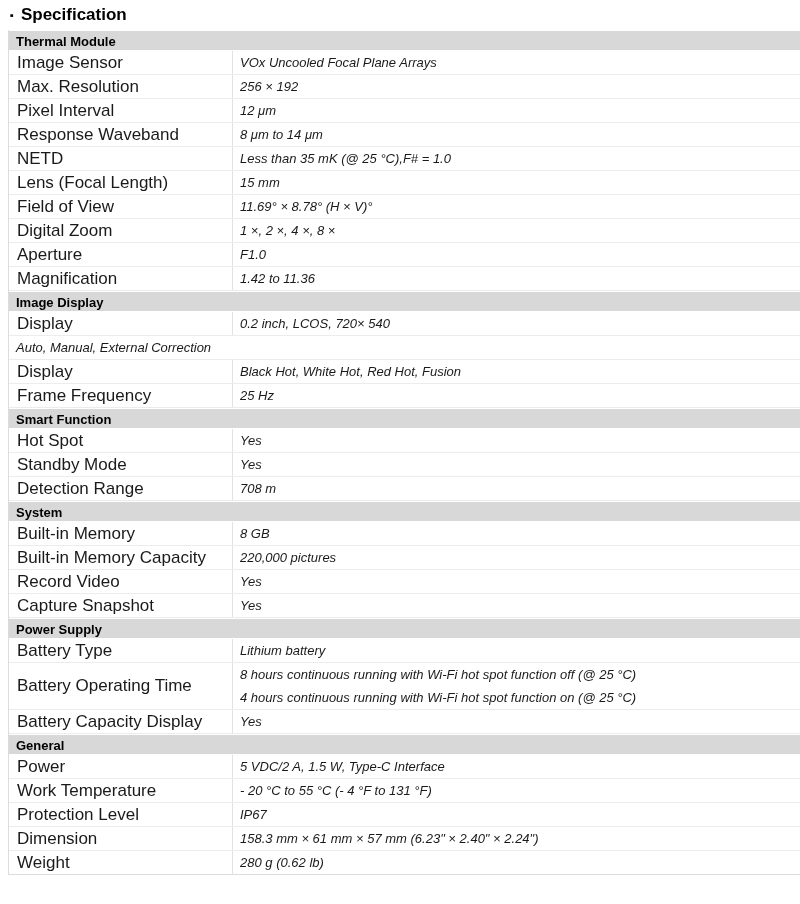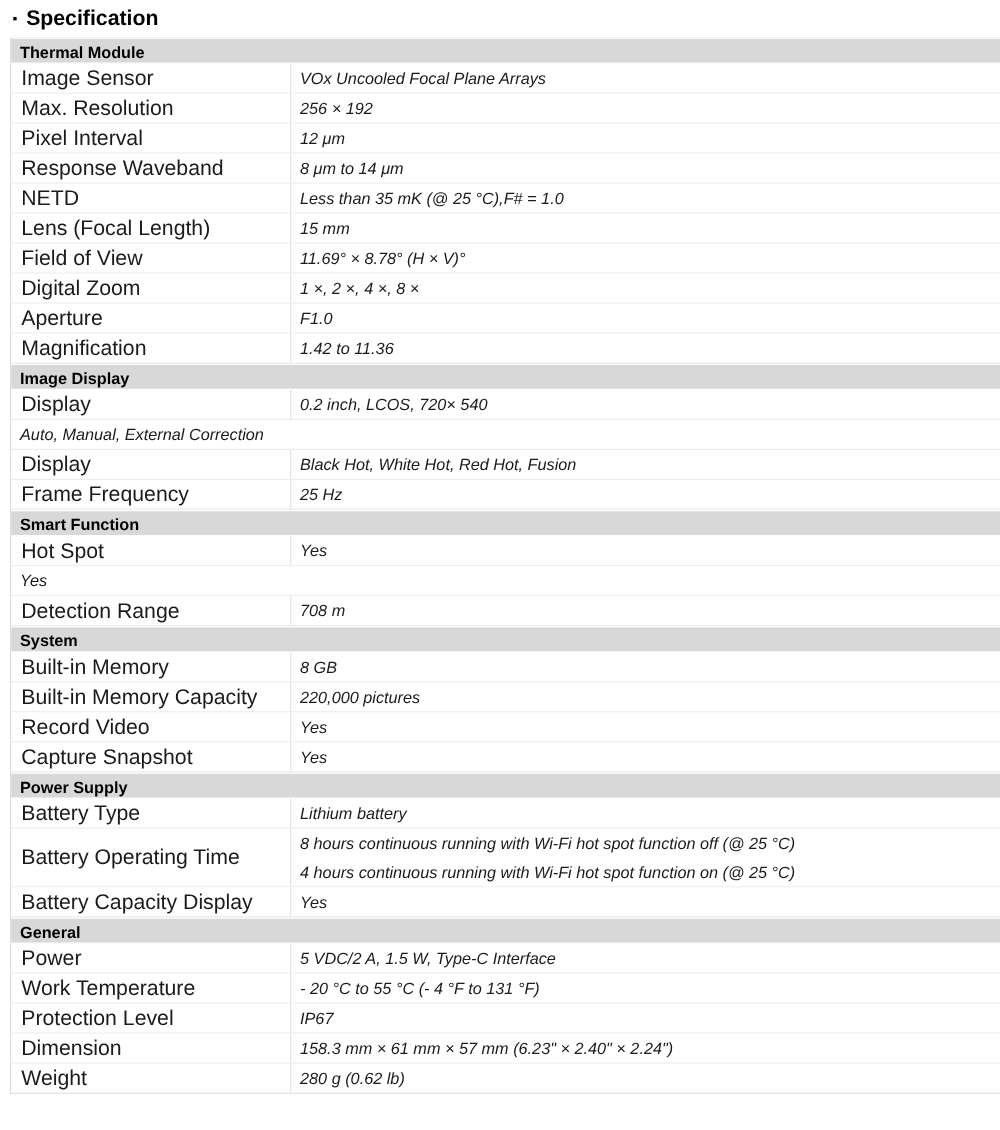--- a/index.html
+++ b/index.html
@@ -170,20 +170,21 @@
       </div>
     </div>
     <div class="section-header">Smart Function</div>
     <div class="spec-row">
       <div class="cell-label">Hot Spot</div>
       <div class="cell-value">
         <div class="value-line">Yes</div>
       </div>
     </div>
     <div class="spec-row">
+      <div class="cell-label">Standby Mode</div>
       <div class="cell-value">
         <div class="value-line">Yes</div>
       </div>
     </div>
     <div class="spec-row">
       <div class="cell-label">Detection Range</div>
       <div class="cell-value">
         <div class="value-line">708 m</div>
       </div>
     </div>

